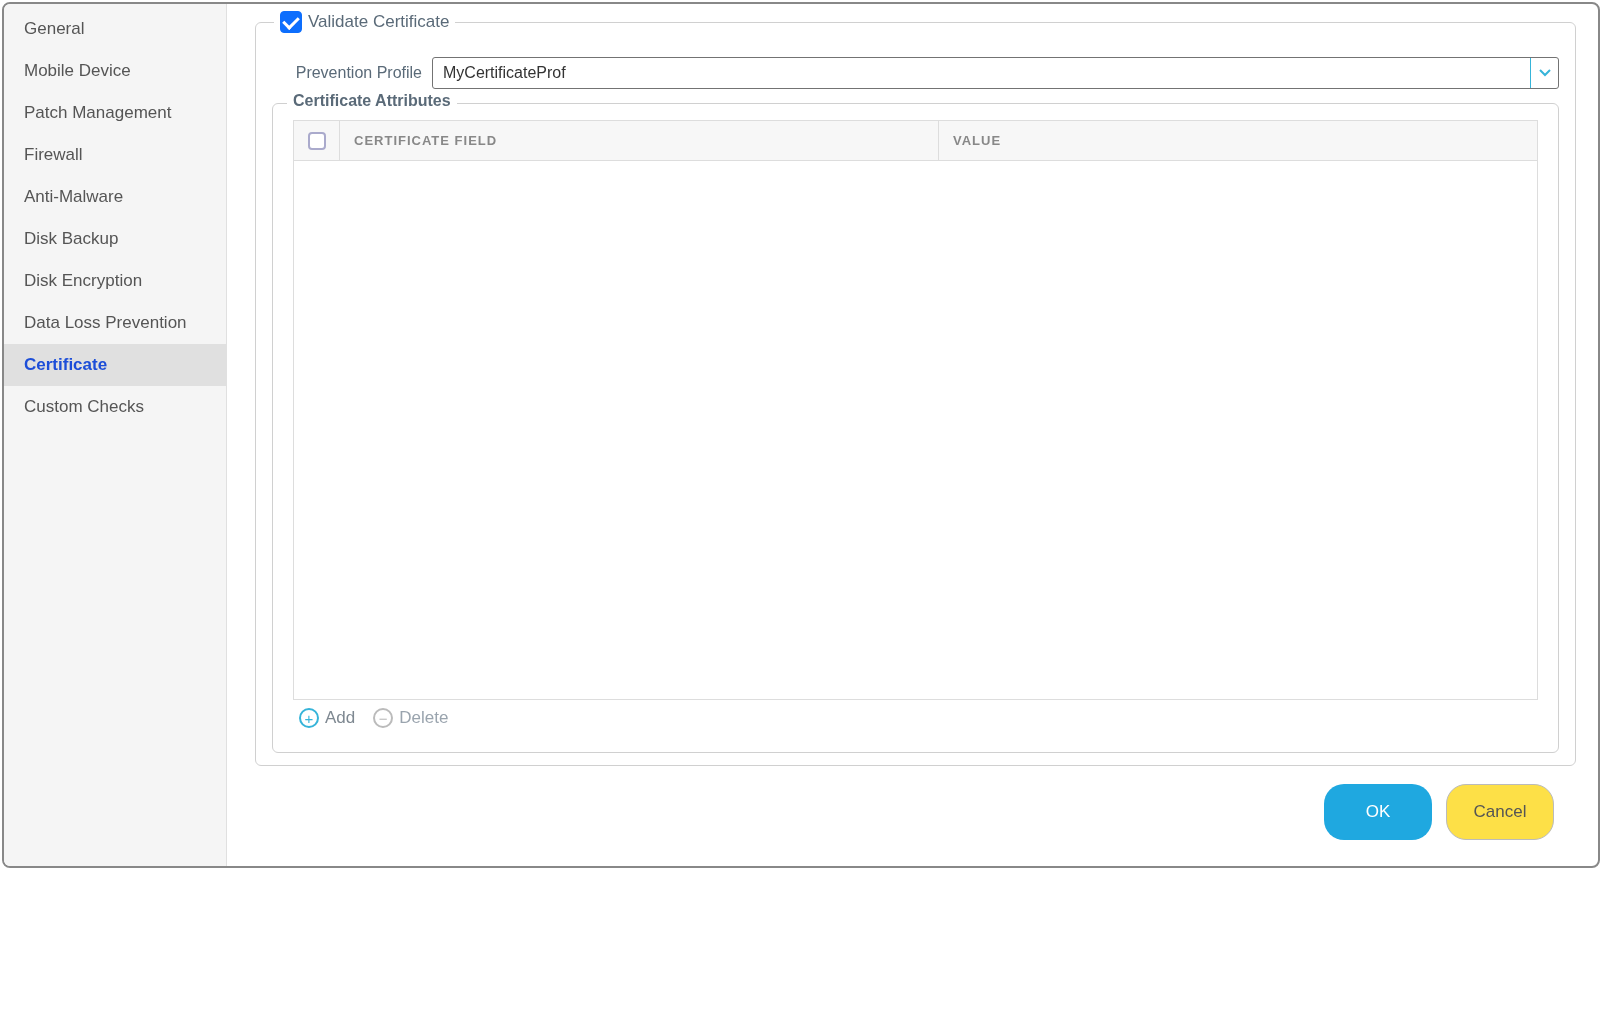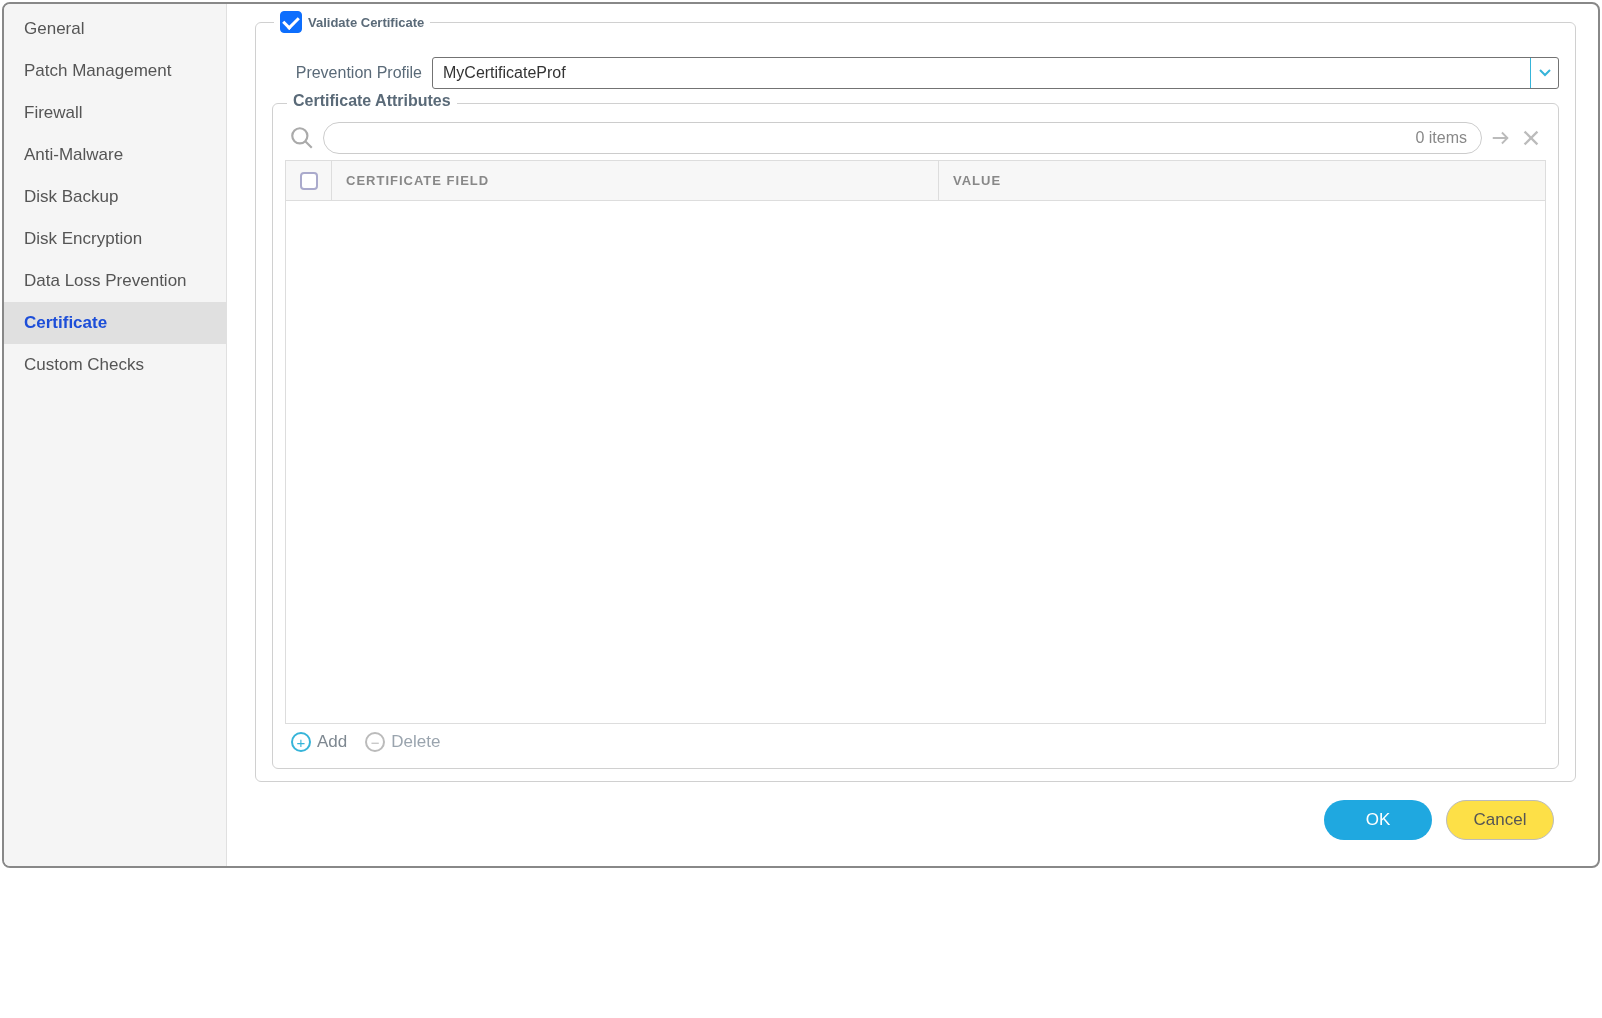--- a/index.html
+++ b/index.html
@@ -114,22 +114,22 @@
       border-width: 0 3px 3px 0;
       transform: rotate(45deg) translate(-1px, -1px);
     }
     .checkbox.empty {
       border: 2px solid #aac;
       background: #fff;
       width: 18px;
       height: 18px;
     }
     .legend-label {
-      font-size: 13px;
-      font-weight: 700;
+      font-size: 17px;
+      font-weight: 400;
       color: #5a6a78;
     }
     .row {
       display: flex;
       align-items: center;
       margin: 18px 0 14px 0;
     }
     .row-label {
       width: 160px;
       text-align: right;
@@ -164,21 +164,21 @@
     }
     .select-caret svg { width: 12px; height: 8px; }
     .inner-fieldset {
       border: 1px solid #d0d0d0;
       border-radius: 6px;
       position: relative;
       flex: 1;
       display: flex;
       flex-direction: column;
       min-height: 0;
-      padding: 8px;
+      padding: 16px;
     }
     .inner-legend {
       position: absolute;
       top: -12px;
       left: 14px;
       background: #fff;
       padding: 0 6px;
       font-size: 16px;
       font-weight: 600;
       color: #5a6a78;
@@ -272,21 +272,21 @@
       color: #bbb;
     }
     .dialog-footer {
       display: flex;
       justify-content: flex-end;
       gap: 14px;
       padding: 18px 22px 18px 0;
     }
     .btn {
       min-width: 108px;
-      height: 40px;
+      height: 56px;
       border-radius: 20px;
       font-size: 17px;
       display: flex;
       align-items: center;
       justify-content: center;
       cursor: pointer;
     }
     .btn-primary {
       background: #1fa8e0;
       color: #fff;
@@ -299,20 +299,21 @@
     }
   </style>
 </head>
 <body>
 
 <div class="dialog">
 
   <div class="body-area">
     <div class="sidebar">
       <div class="sidebar-item"><span>General</span></div>
+      <div class="sidebar-item"><span>Mobile Device</span></div>
       <div class="sidebar-item"><span>Patch Management</span></div>
       <div class="sidebar-item"><span>Firewall</span></div>
       <div class="sidebar-item"><span>Anti-Malware</span></div>
       <div class="sidebar-item"><span>Disk Backup</span></div>
       <div class="sidebar-item"><span>Disk Encryption</span></div>
       <div class="sidebar-item"><span>Data Loss Prevention</span></div>
       <div class="sidebar-item active"><span>Certificate</span></div>
       <div class="sidebar-item"><span>Custom Checks</span></div>
     </div>
 
@@ -331,37 +332,20 @@
               <svg viewBox="0 0 12 8">
                   <path d="M1 1 L6 6 L11 1" stroke="#36b4d9" stroke-width="2" fill="none"></path>
                 </svg>
             </div>
           </div>
         </div>
 
         <div class="inner-fieldset">
           <div class="inner-legend">Certificate Attributes</div>
 
-          <div class="toolbar-row">
-            <svg class="search-icon" viewBox="0 0 24 24" fill="none" stroke="currentColor" stroke-width="2">
-                <circle cx="10" cy="10" r="7"></circle>
-                <line x1="21" y1="21" x2="15" y2="15"></line>
-              </svg>
-            <div class="pill">
-              <span>0 items</span>
-            </div>
-            <svg class="tb-icon" viewBox="0 0 24 24" fill="none" stroke="currentColor" stroke-width="2">
-                <line x1="3" y1="12" x2="19" y2="12"></line>
-                <polyline points="13 6 19 12 13 18"></polyline>
-              </svg>
-            <svg class="tb-icon" viewBox="0 0 24 24" fill="none" stroke="currentColor" stroke-width="2.5">
-                <line x1="5" y1="5" x2="19" y2="19"></line>
-                <line x1="19" y1="5" x2="5" y2="19"></line>
-              </svg>
-          </div>
 
           <div class="table">
             <div class="thead">
               <div class="th-check">
                 <span class="checkbox empty"></span>
               </div>
               <div class="th col-field">CERTIFICATE FIELD</div>
               <div class="th col-value">VALUE</div>
             </div>
             <div class="tbody"></div>

